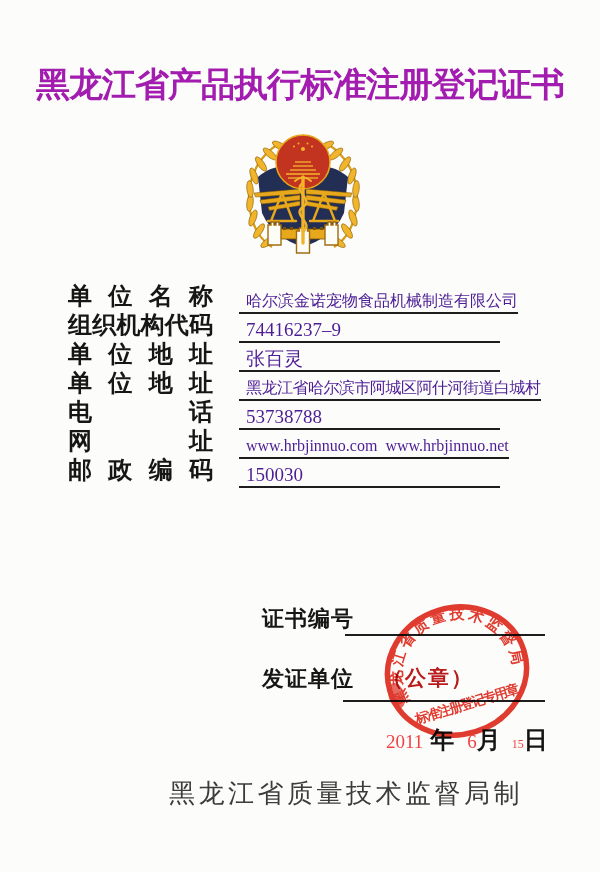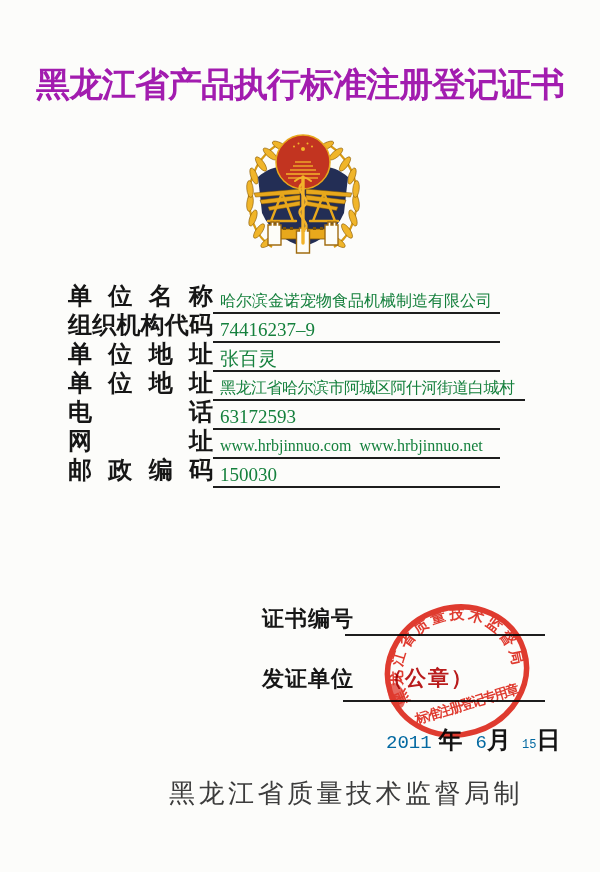--- a/index.html
+++ b/index.html
@@ -26,41 +26,41 @@
     position:absolute;left:68px;top:283px;width:460px;
     display:flex;flex-direction:column;gap:2px;
   }
   .frow{display:flex;height:27px;}
   .flabel{
     width:145px;flex:none;
     font-weight:bold;font-size:24px;line-height:27px;
     text-align:justify;text-align-last:justify;color:#161616;
   }
   .fvalue{
-    flex:1;margin-left:0;margin-right:28px;
+    flex:1;margin-left:26px;margin-right:28px;
     border-bottom:2px solid #1d1d1d;
     font-size:17px;line-height:22px;
     padding:7px 0 0 7px;height:22px;
-    white-space:pre;color:#15803d;
+    white-space:pre;color:#4c1d95;
   }
   .frow-name .fvalue{font-size:16px;}
   .frow-code .fvalue,.frow-phone .fvalue,.frow-rep .fvalue,.frow-postal .fvalue{font-size:19px;}
   .frow-web .fvalue{font-size:16px;}
   .frow-address .fvalue{margin-right:3px;font-size:16px;letter-spacing:-0.5px;}
   
-  .abs{position:absolute;font-family:Liberation Mono, monospace;}
+  .abs{position:absolute;}
   .issue-label{font-weight:bold;font-size:22px;letter-spacing:1px;color:#161616;}
   .cert-label{left:262px;top:604px;}
   .cert-line{left:345px;top:634px;width:200px;border-top:2px solid #1d1d1d;height:0;}
   .issuer-label{left:262px;top:664px;}
   .issuer-note{left:382px;top:664px;font-weight:bold;font-size:21px;letter-spacing:2px;color:#b91c1c;}
   .issuer-line{left:343px;top:700px;width:202px;border-top:2px solid #1d1d1d;height:0;}
   .date-row{left:386px;top:724px;white-space:nowrap;}
   .date-row span{display:inline-block;vertical-align:baseline;}
-  .d-num{font-size:19px;color:#0369a1;}
+  .d-num{font-size:19px;color:#ef4444;}
   .d-unit{font-size:24px;font-weight:bold;color:#141414;}
   .d-year-unit{margin-left:7px;}
   .d-month{margin-left:13px;}
   .d-day{margin-left:11px;font-size:12px;}
   
   .seal{
     position:absolute;left:381px;top:601px;width:152px;height:142px;
     mix-blend-mode:multiply;opacity:.92;z-index:5;
   }
   
@@ -172,21 +172,21 @@
     <div class="frow frow-rep">
       <div class="flabel">单位地址</div>
       <div class="fvalue">张百灵</div>
     </div>
     <div class="frow frow-address">
       <div class="flabel">单位地址</div>
       <div class="fvalue">黑龙江省哈尔滨市阿城区阿什河街道白城村</div>
     </div>
     <div class="frow frow-phone">
       <div class="flabel">电话</div>
-      <div class="fvalue">63172593</div>
+      <div class="fvalue">53738788</div>
     </div>
     <div class="frow frow-web">
       <div class="flabel">网址</div>
       <div class="fvalue">www.hrbjinnuo.com  www.hrbjinnuo.net</div>
     </div>
     <div class="frow frow-postal">
       <div class="flabel">邮政编码</div>
       <div class="fvalue">150030</div>
     </div>
   </div>

